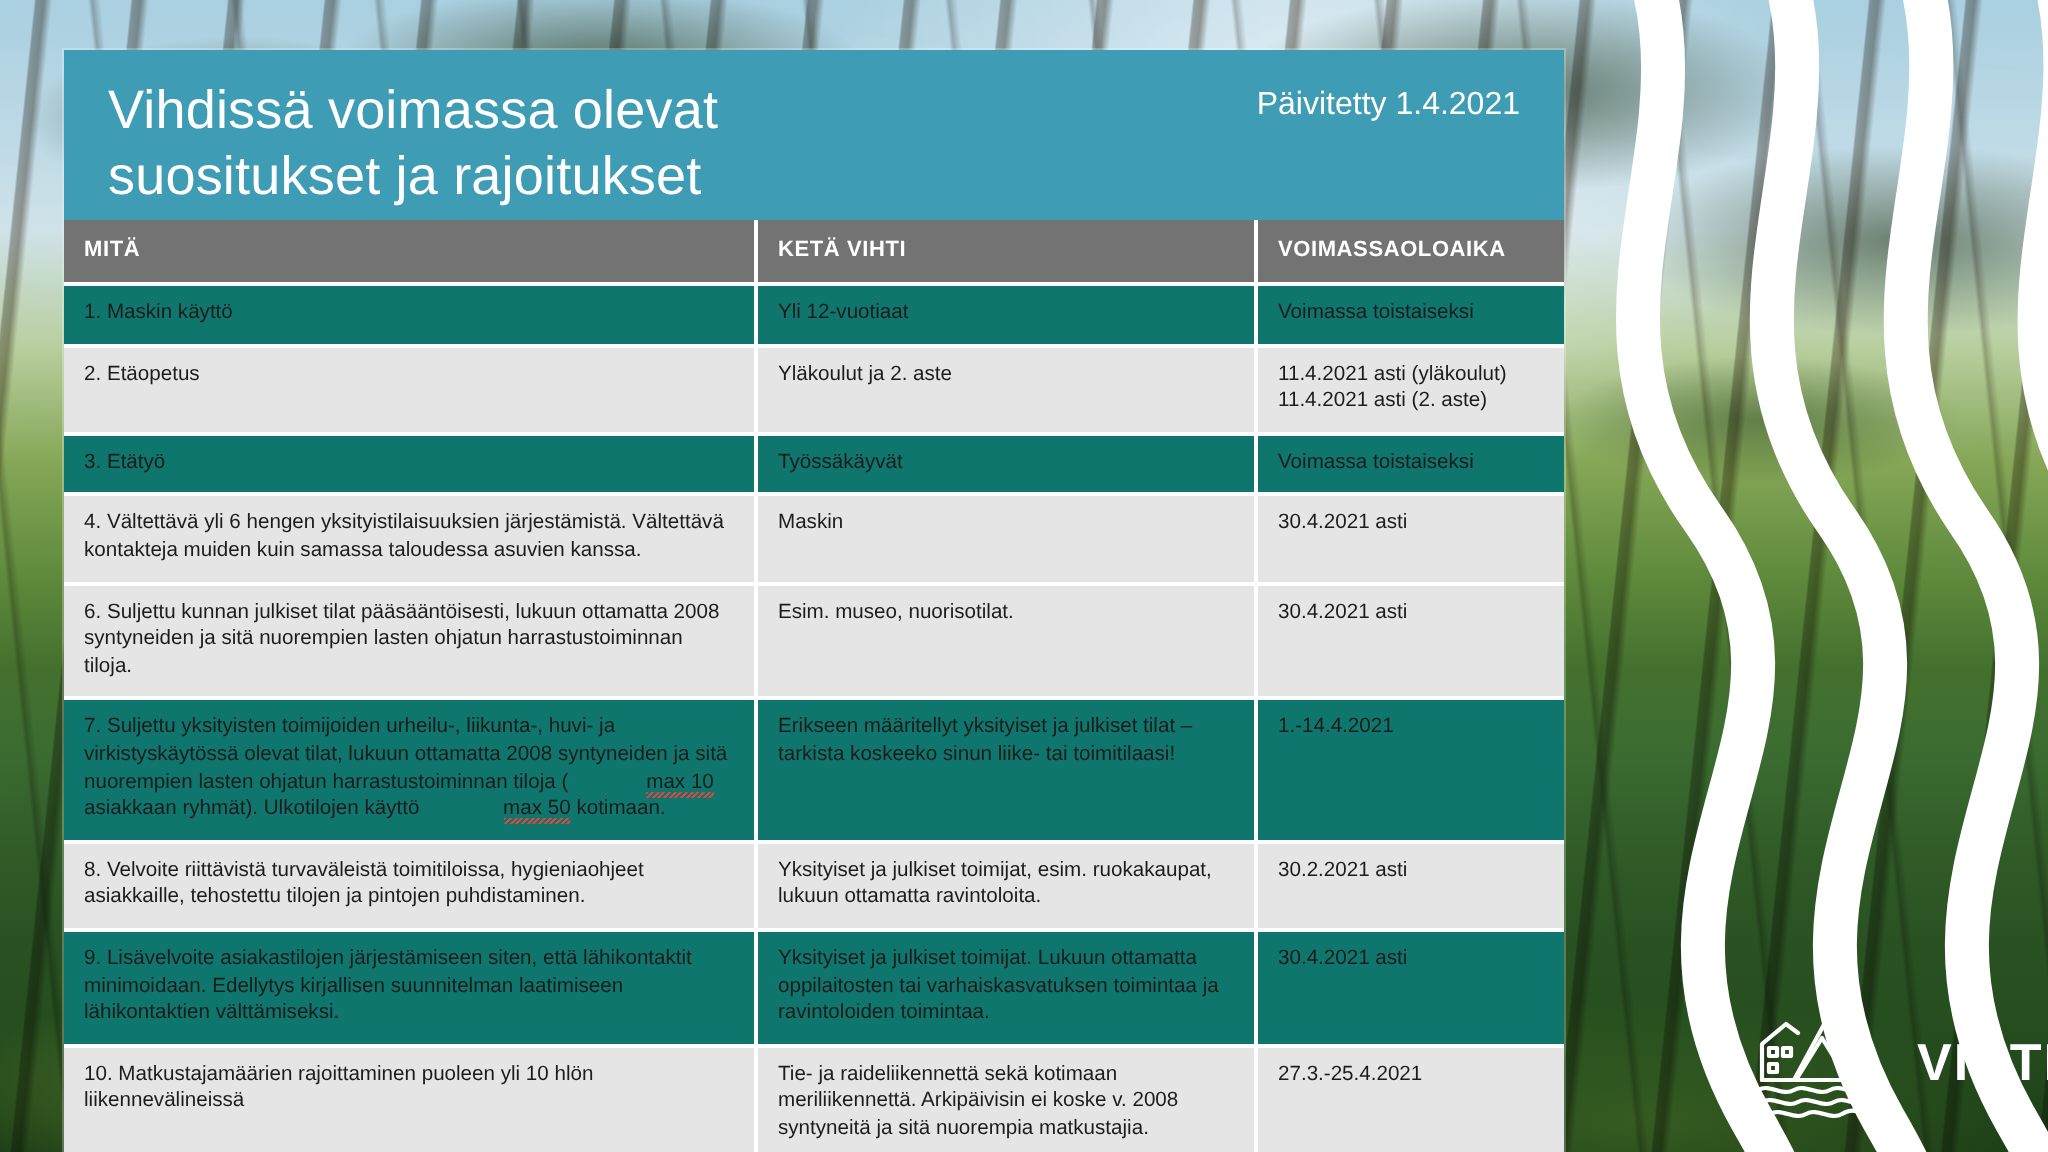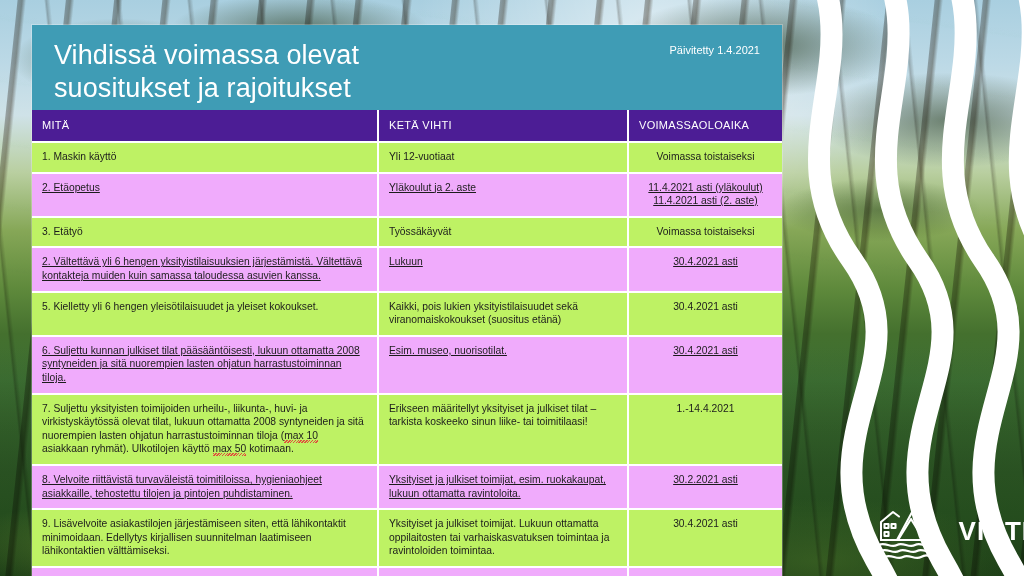--- a/index.html
+++ b/index.html
@@ -126,64 +126,64 @@
     color: #ffffff;
     font-size: 27px;
     line-height: 33px;
     font-weight: 400;
     padding: 14px 0 0 22px;
     letter-spacing: 0.1px;
     white-space: pre-line;
   }
   #updated {
     color: #ffffff;
-    font-size: 11px;
+    font-size: 16px;
     padding: 19px 22px 0 0;
     white-space: nowrap;
   }
 
   
   table#rec-table {
     border-collapse: collapse;
     width: 750px;
     table-layout: fixed;
   }
   table#rec-table col.c1 { width: 346px; }
   table#rec-table col.c2 { width: 250px; }
   table#rec-table col.c3 { width: 154px; }
 
   table#rec-table thead th {
-    background: #4c1d95;
+    background: #737373;
     color: #ffffff;
     font-size: 11px;
-    font-weight: normal;
+    font-weight: bold;
     letter-spacing: 0.3px;
     text-align: left;
     padding: 8px 10px 9px 10px;
     border-right: 2px solid #ffffff;
     vertical-align: middle;
     height: 14px;
   }
   table#rec-table thead th:last-child { border-right: none; }
 
   table#rec-table tbody td {
     font-size: 10.3px;
     line-height: 13.6px;
     color: #1c1c1c;
     padding: 7px 10px 8px 10px;
     vertical-align: top;
     border-right: 2px solid #ffffff;
     border-top: 2px solid #ffffff;
   }
-  table#rec-table tbody td:last-child { border-right: none; text-align: center; }
-
-  table#rec-table tbody tr.shade-a td { background: #bef264; }
-  table#rec-table tbody tr.shade-b td { background: #f0abfc; text-decoration: underline; }
-
-  .sp { text-decoration: none; position: relative; }
+  table#rec-table tbody td:last-child { border-right: none; }
+
+  table#rec-table tbody tr.shade-a td { background: #0f766e; }
+  table#rec-table tbody tr.shade-b td { background: #e5e5e5; }
+
+  .sp { text-decoration: none; position: relative; margin-left: 39px; }
   .sp::after {
     content: "";
     position: absolute;
     left: 0; right: 0; bottom: -2px;
     height: 3px;
     background-image:
       repeating-linear-gradient(135deg,
         #e2463c 0px, #e2463c 1px,
         transparent 1px, transparent 2px);
     opacity: 0.95;
@@ -261,30 +261,25 @@
 11.4.2021 asti (2. aste)</td>
         </tr>
 
         <tr class="shade-a">
           <td>3. Etätyö</td>
           <td>Työssäkäyvät</td>
           <td>Voimassa toistaiseksi</td>
         </tr>
 
         <tr class="shade-b">
-          <td>2. Vältettävä yli 6 hengen yksityistilaisuuksien järjestämistä. Vältettävä kontakteja muiden kuin samassa taloudessa asuvien kanssa.</td>
-          <td>Lukuun</td>
+          <td>4. Vältettävä yli 6 hengen yksityistilaisuuksien järjestämistä. Vältettävä kontakteja muiden kuin samassa taloudessa asuvien kanssa.</td>
+          <td>Maskin</td>
           <td>30.4.2021 asti</td>
         </tr>
 
-        <tr class="shade-a">
-          <td>5. Kielletty yli 6 hengen yleisötilaisuudet ja yleiset kokoukset.</td>
-          <td>Kaikki, pois lukien yksityistilaisuudet sekä viranomaiskokoukset (suositus etänä)</td>
-          <td>30.4.2021 asti</td>
-        </tr>
 
         <tr class="shade-b">
           <td>6. Suljettu kunnan julkiset tilat pääsääntöisesti, lukuun ottamatta 2008 syntyneiden ja sitä nuorempien lasten ohjatun harrastustoiminnan tiloja.</td>
           <td>Esim. museo, nuorisotilat.</td>
           <td>30.4.2021 asti</td>
         </tr>
 
         <tr class="shade-a">
           <td><span>7. Suljettu yksityisten toimijoiden urheilu-, liikunta-, huvi- ja virkistyskäytössä olevat tilat, lukuun ottamatta 2008 syntyneiden ja sitä nuorempien lasten ohjatun harrastustoiminnan tiloja (</span><span class="sp">max 10</span><span> asiakkaan ryhmät). Ulkotilojen käyttö </span><span class="sp">max 50</span><span> kotimaan.</span></td>
           <td>Erikseen määritellyt yksityiset ja julkiset tilat – tarkista koskeeko sinun liike- tai toimitilaasi!</td>

